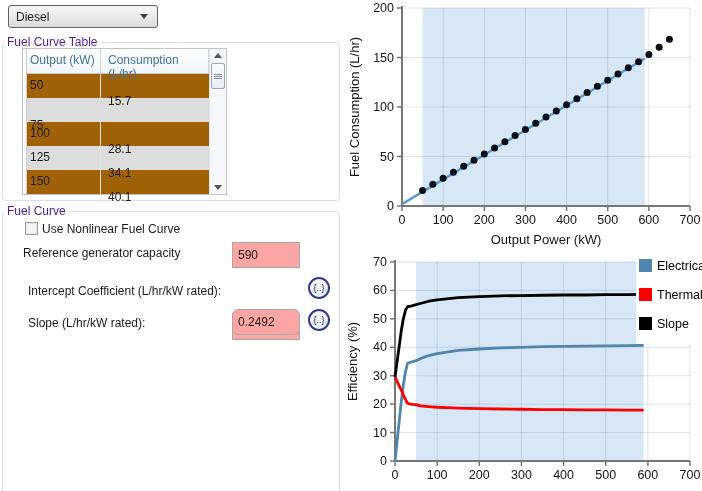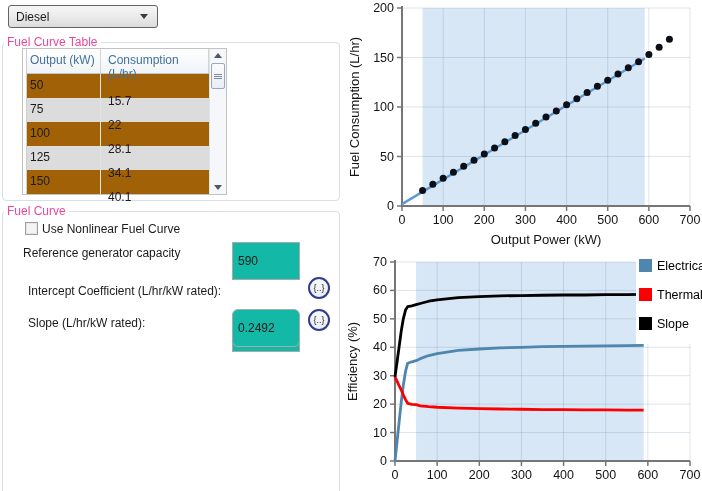--- a/index.html
+++ b/index.html
@@ -13,21 +13,21 @@
     background:linear-gradient(#f6f6f6,#ececec 45%,#dcdcdc); cursor:default;
     display:flex; align-items:center; padding:0 7px; }
   .dropdown .dd-label { flex:1; font-size:12px; }
   .dd-arrow { width:0; height:0; border-left:4px solid transparent; border-right:4px solid transparent;
     border-top:5px solid #3c3c3c; margin-right:2px; }
 
   
   .groupbox { position:absolute; border:1px solid #d8dfe5; border-radius:4px; }
   #gb-table { left:2px; top:42px; width:338px; height:159px; }
   #gb-form  { left:2px; top:211px; width:338px; height:290px; }
-  .gb-title { position:absolute; background:#fff; padding:0 3px; font-size:12px; color:#ec4899; }
+  .gb-title { position:absolute; background:#fff; padding:0 3px; font-size:12px; color:#4c1d95; }
   #gb-table-title { left:4px; top:35px; }
   #gb-form-title  { left:4px; top:204px; }
 
   
   .dtable { position:absolute; left:22px; top:48px; width:205px; height:147px;
     border:1px solid #c2c2c2; background:#a16207; }
   .dtable::before { content:''; position:absolute; left:0; top:0; bottom:0; width:3px;
     background:#fdfdfd; border-right:1px solid #cfcfcf; z-index:3; }
   .thead { display:flex; height:25px; background:linear-gradient(#ffffff,#f1f4f8);
     border-bottom:1px solid #c5c5c5; }
@@ -51,22 +51,22 @@
   .sb-thumb { position:absolute; left:1px; top:14px; width:14px; height:26px;
     border:1px solid #9aa7bd; border-radius:2px; background:linear-gradient(#fafbfd,#e9eef6);
     display:flex; align-items:center; justify-content:center; }
   .grip { width:8px; height:5px;
     background:repeating-linear-gradient(to bottom,#7e8aa0 0 1px,transparent 1px 2px); }
 
   
   .chk { position:absolute; left:25px; top:222px; width:13px; height:13px;
     border:1px solid #9d9d9d; background:#f4f4f4; box-shadow:inset 0 0 0 1px #e7e7e7; }
   .lbl { position:absolute; font-size:12px; white-space:nowrap;text-align:center; }
-  .tbox { position:absolute; width:68px; height:38px; border:1px solid #a9a9a9;
-    font-family:inherit; font-size:12px; padding:0 5px; color:#1b1b1b; background:#14b8a6; }
+  .tbox { position:absolute; width:68px; height:26px; border:1px solid #a9a9a9;
+    font-family:inherit; font-size:12px; padding:0 5px; color:#1b1b1b; background:#fca5a5; }
   .fxbtn { position:absolute; width:22px; height:22px; border-radius:50%;
     border:2px solid #333a8f; background:linear-gradient(#f8fafd,#e9eff8);
     font-size:9px; text-align:center; line-height:18px; color:#1b1b1b; cursor:pointer; padding:0; }
 
   
   .chart { position:absolute; }
   #fuel-chart-box { left:345px; top:0; width:357px; height:249px; }
   #eff-chart-box  { left:345px; top:249px; width:357px; height:242px; }
   svg text { font-family:"Liberation Sans","DejaVu Sans",sans-serif; fill:#141414; }
   .ticklab { font-size:12.5px; }
@@ -94,21 +94,20 @@
       <div class="th c1">Output (kW)</div>
       <div class="th c2">Consumption (L/hr)</div>
     </div>
     <div id="table-rows">
         <div class="tr">
           <div class="td c1">50</div>
           <div class="td c2">15.7</div>
         </div>
         <div class="tr alt">
           <div class="td c1">75</div>
-          <div class="td c2">22</div>
         </div>
         <div class="tr">
           <div class="td c1">100</div>
           <div class="td c2">28.1</div>
         </div>
         <div class="tr alt">
           <div class="td c1">125</div>
           <div class="td c2">34.1</div>
         </div>
         <div class="tr">

